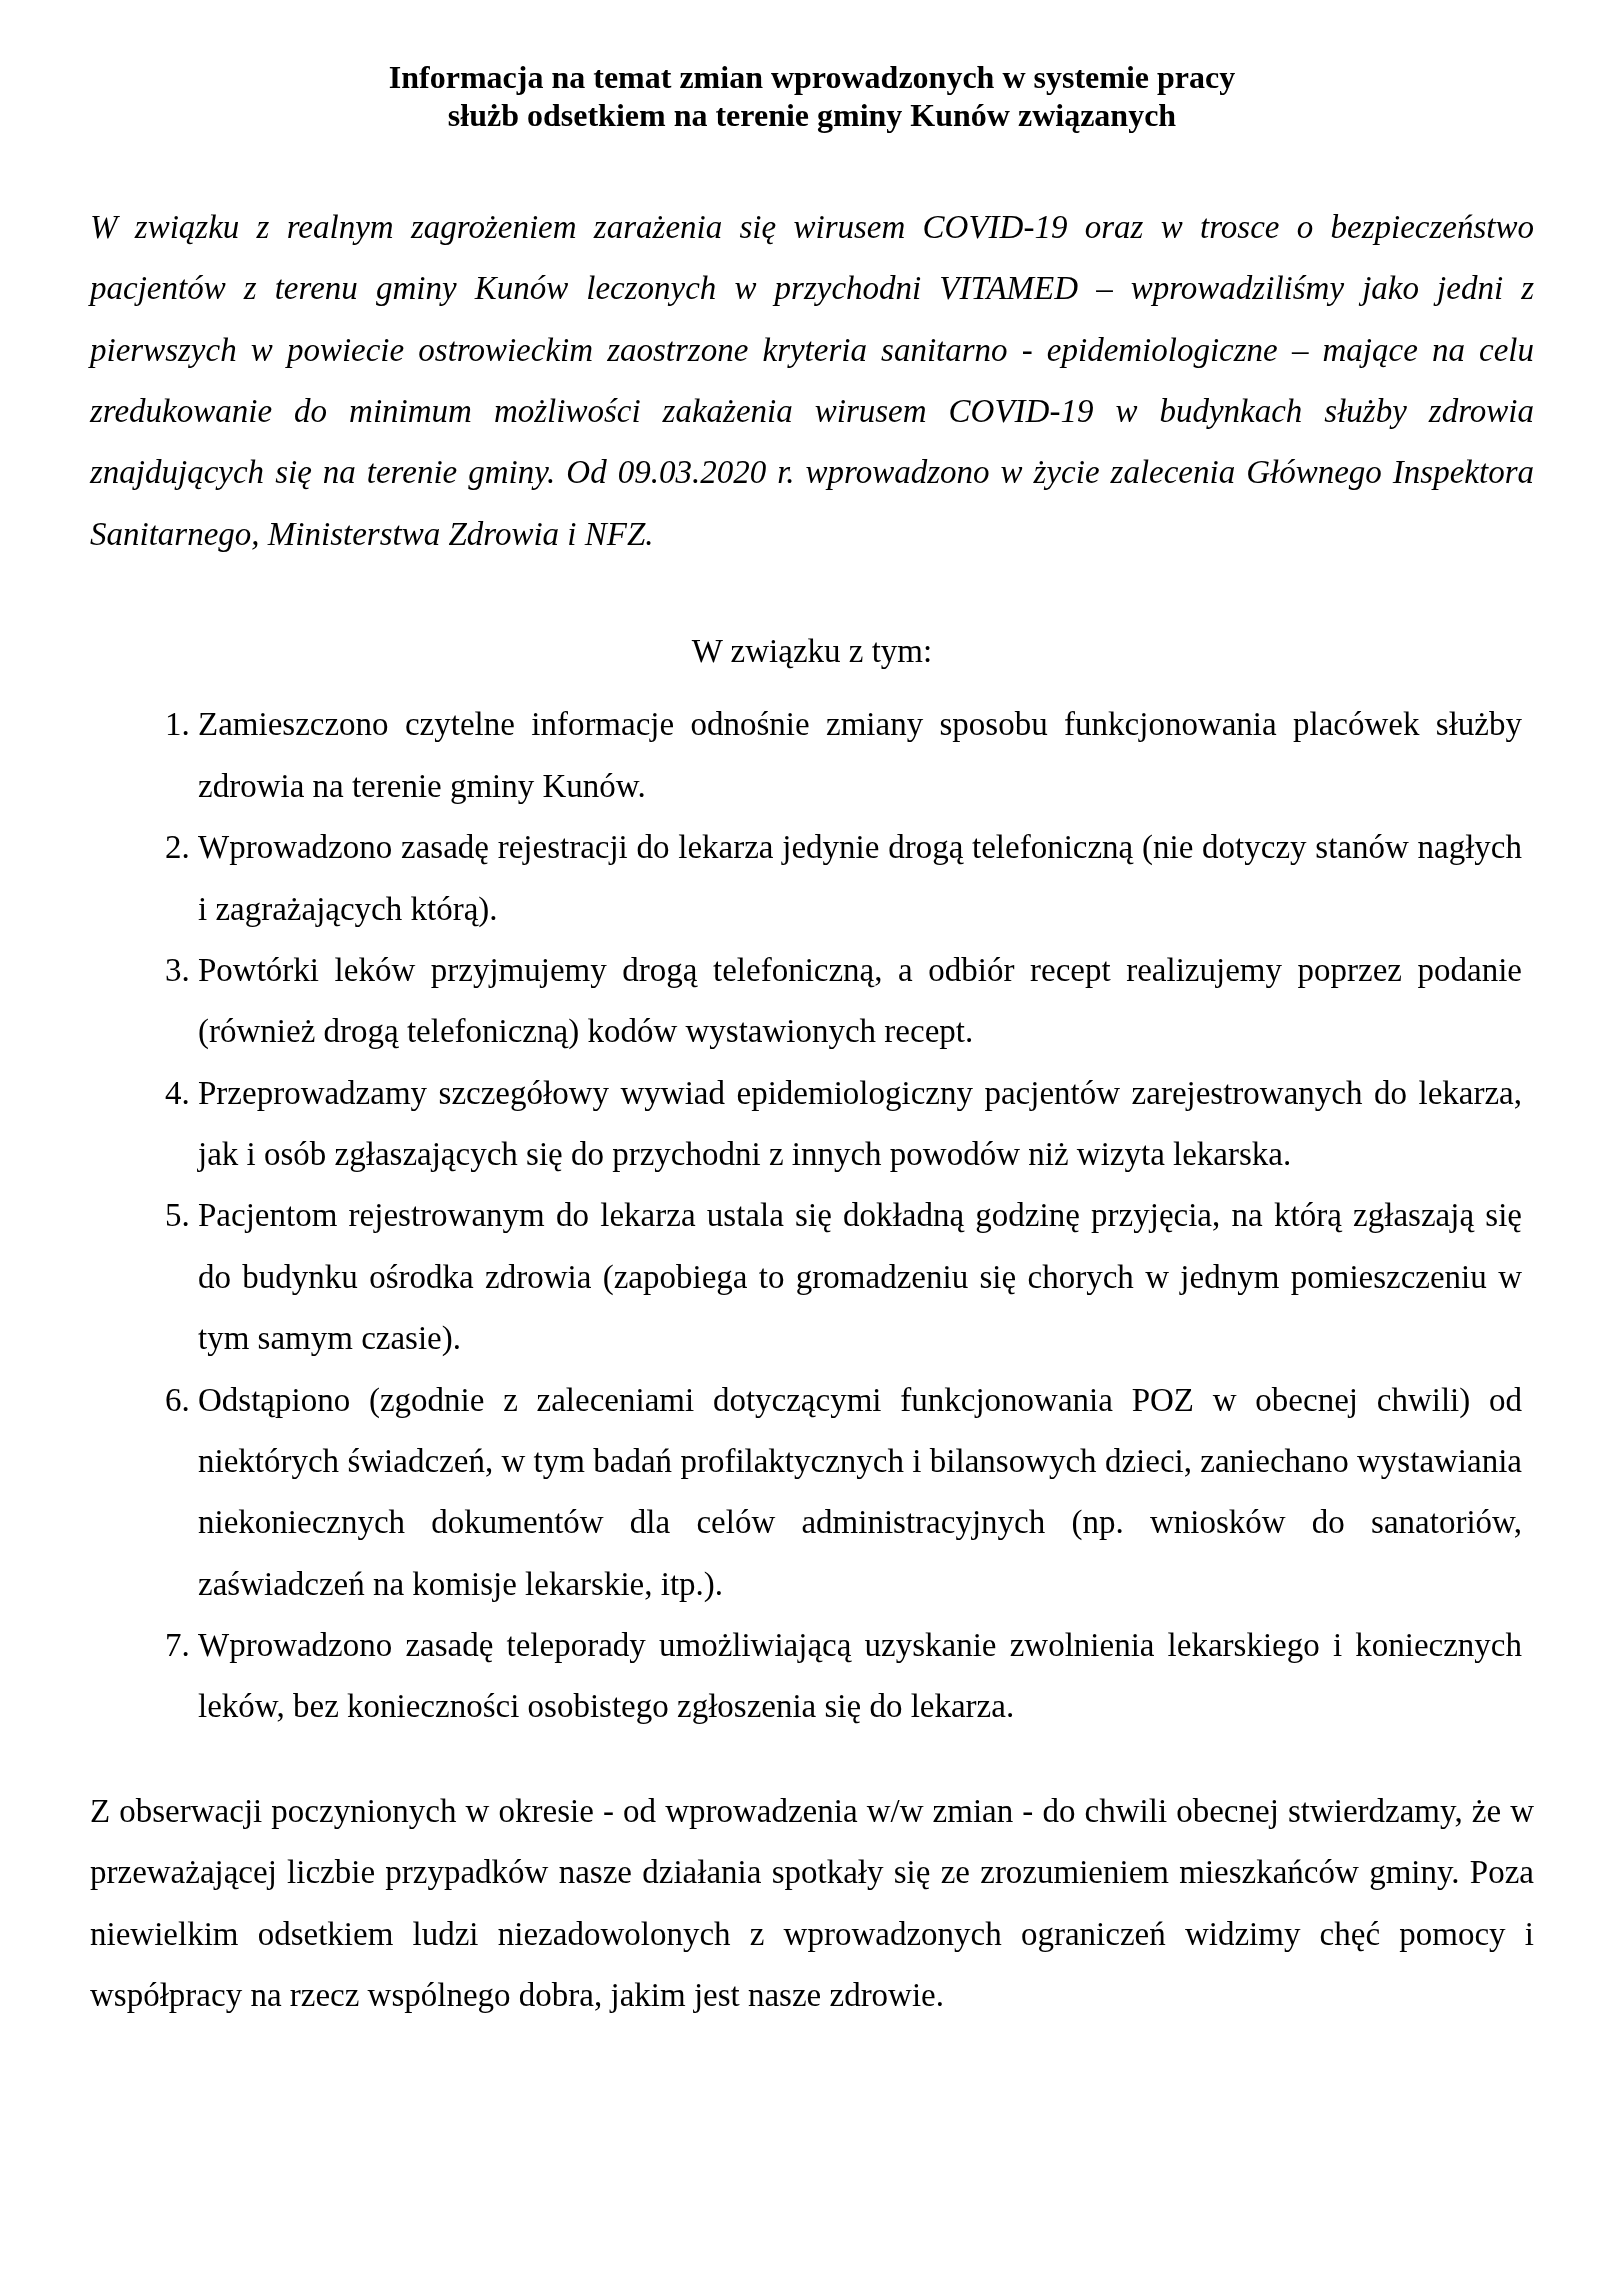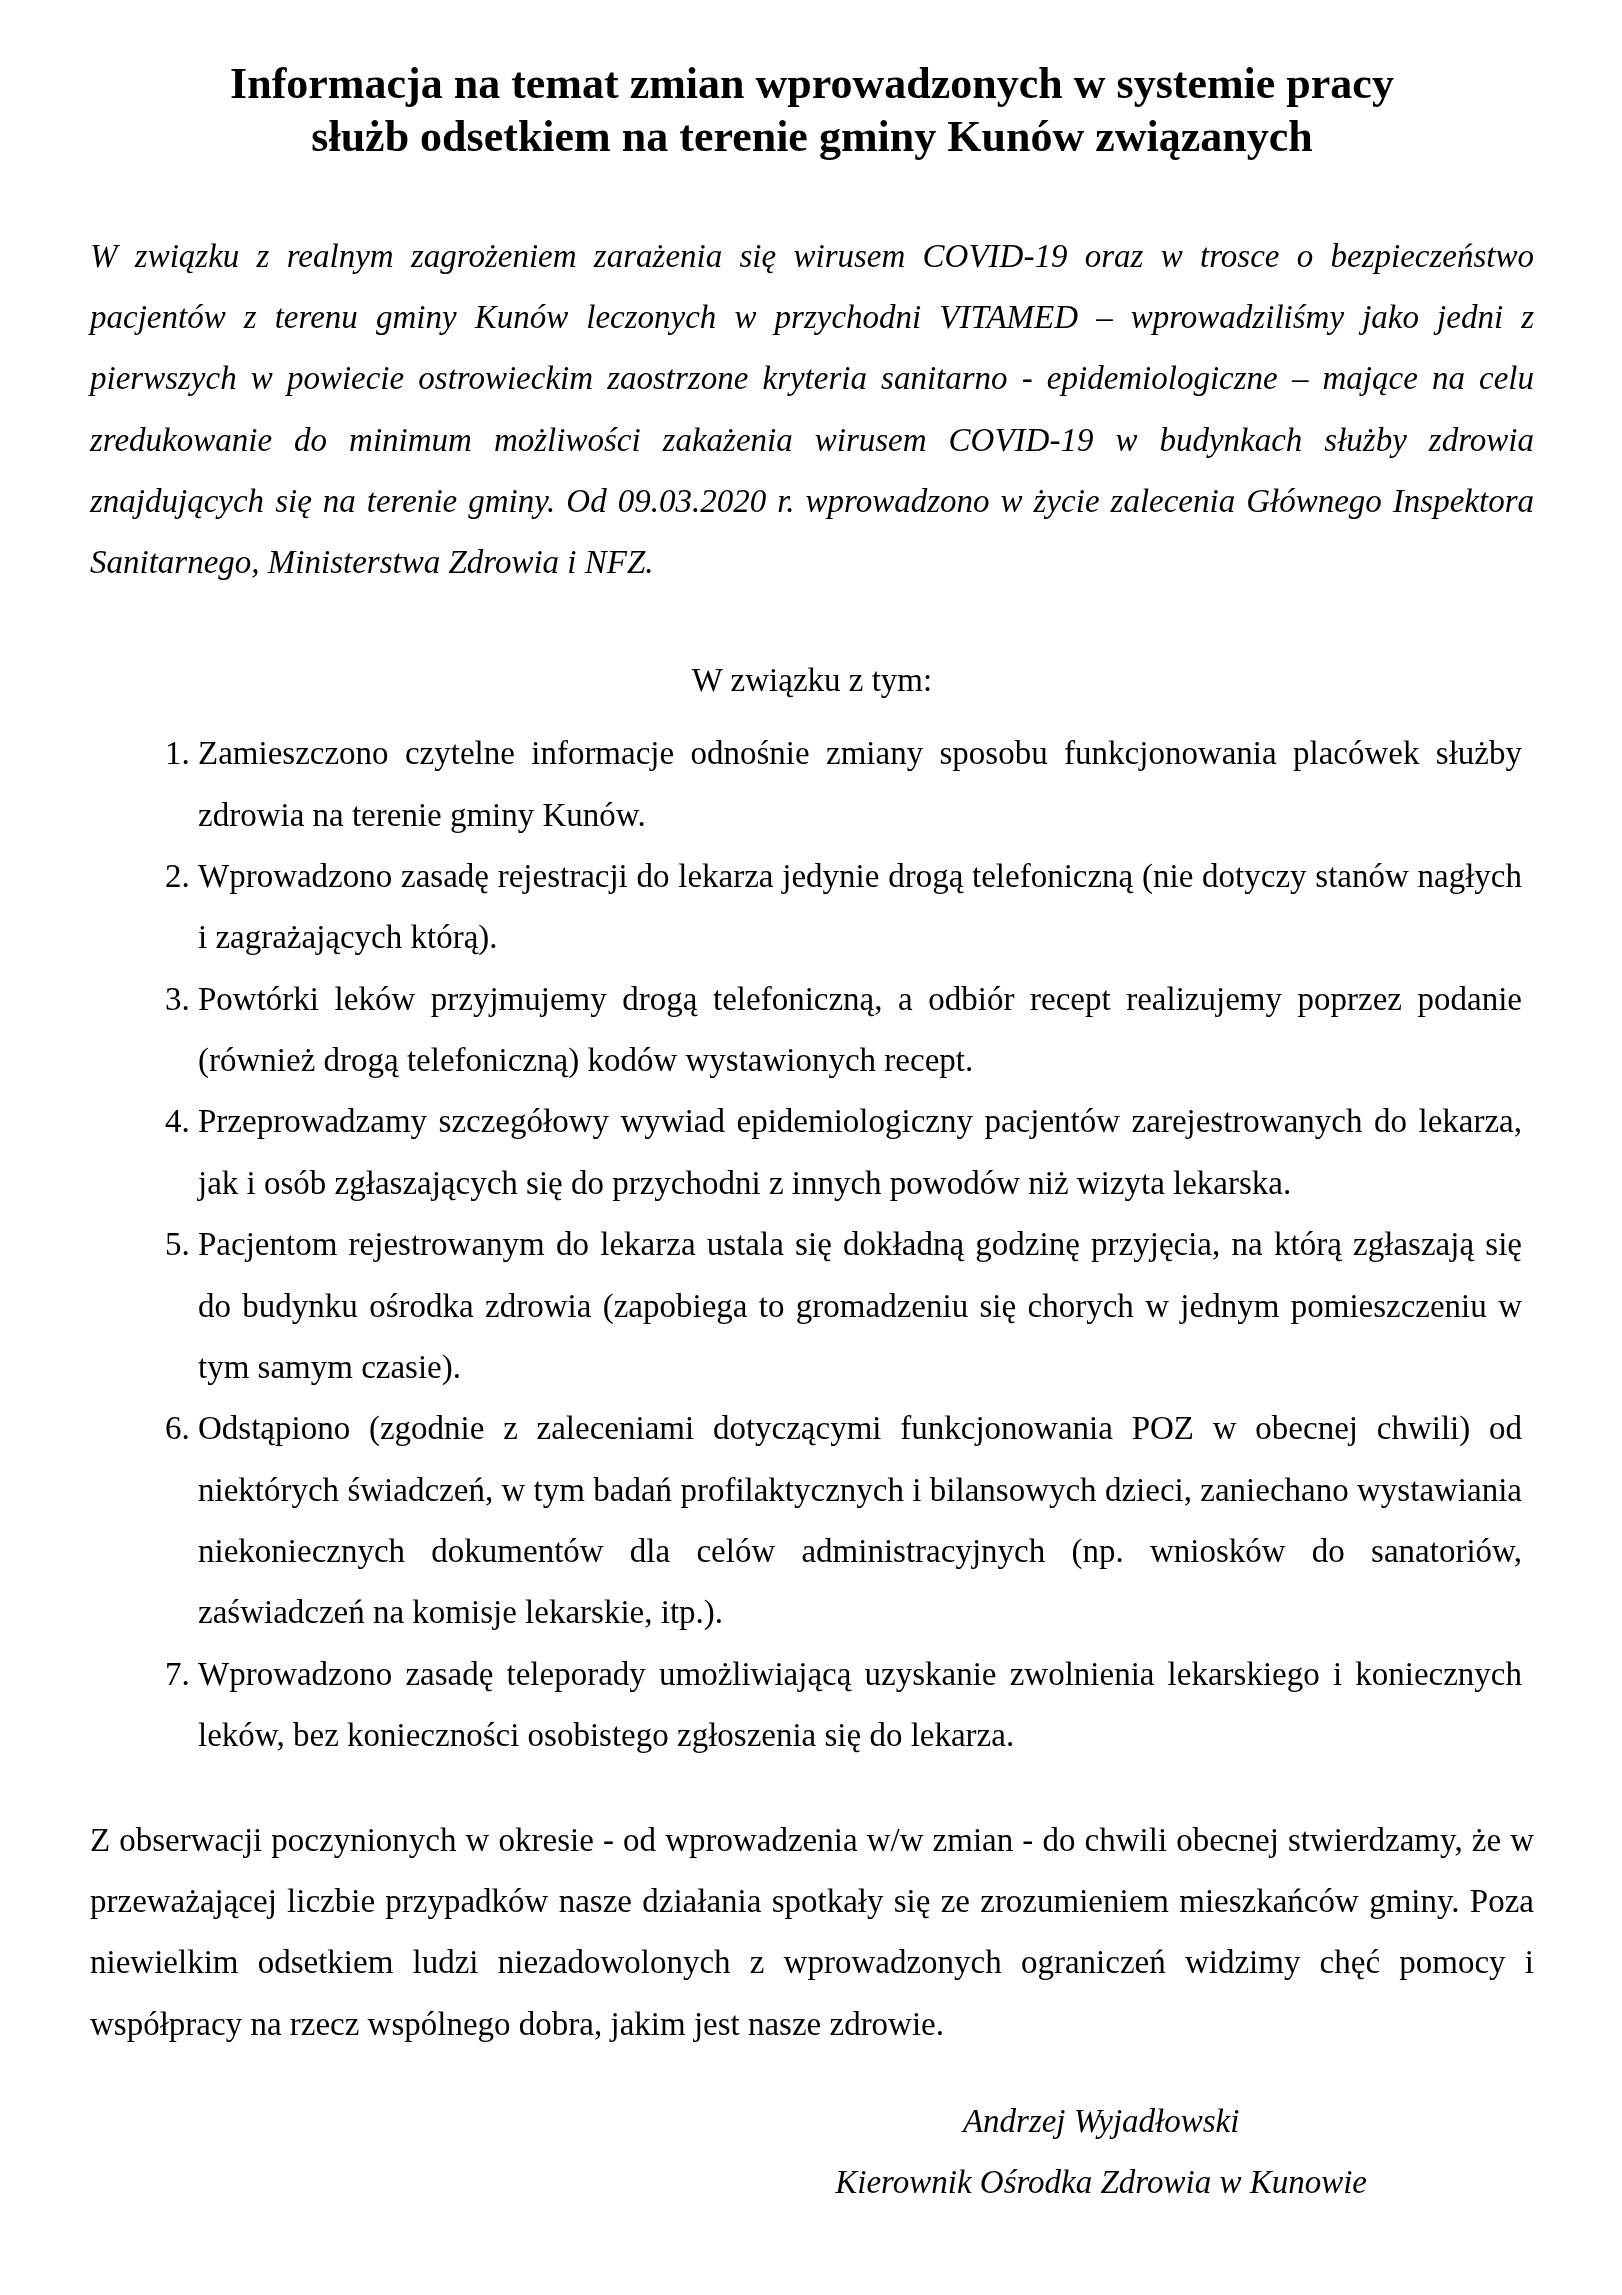--- a/index.html
+++ b/index.html
@@ -16,21 +16,21 @@
     background: #ffffff;
     color: #000000;
     font-family: "Liberation Serif", "DejaVu Serif", serif;
     font-size: 33px;
     line-height: 1.86;
     padding: 58px 88px 0 90px;
     overflow: hidden;
   }
   .doc-title {
     margin: 0;
-    font-size: 44px;
+    font-size: 32px;
     font-weight: bold;
     line-height: 1.2;
     text-align: center;
     color: #000000;
   }
   .doc-title .title-line {
     display: block;
   }
   .intro-paragraph {
     margin: 62px 0 0 0;
@@ -88,19 +88,15 @@
     <li>Wprowadzono zasadę rejestracji do lekarza jedynie drogą telefoniczną (nie dotyczy stanów nagłych i zagrażających którą).</li>
     <li>Powtórki leków przyjmujemy drogą telefoniczną, a odbiór recept realizujemy poprzez podanie (również drogą telefoniczną) kodów wystawionych recept.</li>
     <li>Przeprowadzamy szczegółowy wywiad epidemiologiczny pacjentów zarejestrowanych do lekarza, jak i osób zgłaszających się do przychodni z innych powodów niż wizyta lekarska.</li>
     <li>Pacjentom rejestrowanym do lekarza ustala się dokładną godzinę przyjęcia, na którą zgłaszają się do budynku ośrodka zdrowia (zapobiega to gromadzeniu się chorych w jednym pomieszczeniu w tym samym czasie).</li>
     <li>Odstąpiono (zgodnie z zaleceniami dotyczącymi funkcjonowania POZ w obecnej chwili) od niektórych świadczeń, w tym badań profilaktycznych i bilansowych dzieci, zaniechano wystawiania niekoniecznych dokumentów dla celów administracyjnych (np. wniosków do sanatoriów, zaświadczeń na komisje lekarskie, itp.).</li>
     <li>Wprowadzono zasadę teleporady umożliwiającą uzyskanie zwolnienia lekarskiego i koniecznych leków, bez konieczności osobistego zgłoszenia się do lekarza.</li>
   </ol>
 
   <p class="closing-paragraph">Z obserwacji poczynionych w okresie - od wprowadzenia w/w zmian - do chwili obecnej stwierdzamy, że w przeważającej liczbie przypadków nasze działania spotkały się ze zrozumieniem mieszkańców gminy. Poza niewielkim odsetkiem ludzi niezadowolonych z wprowadzonych ograniczeń widzimy chęć pomocy i współpracy na rzecz wspólnego dobra, jakim jest nasze zdrowie.</p>
 
-  <div class="signature">
-    <span class="sig-line">Andrzej Wyjadłowski</span>
-    <span class="sig-line">Kierownik Ośrodka Zdrowia w Kunowie</span>
-  </div>
 
 </div>
 
 
 </body></html>

